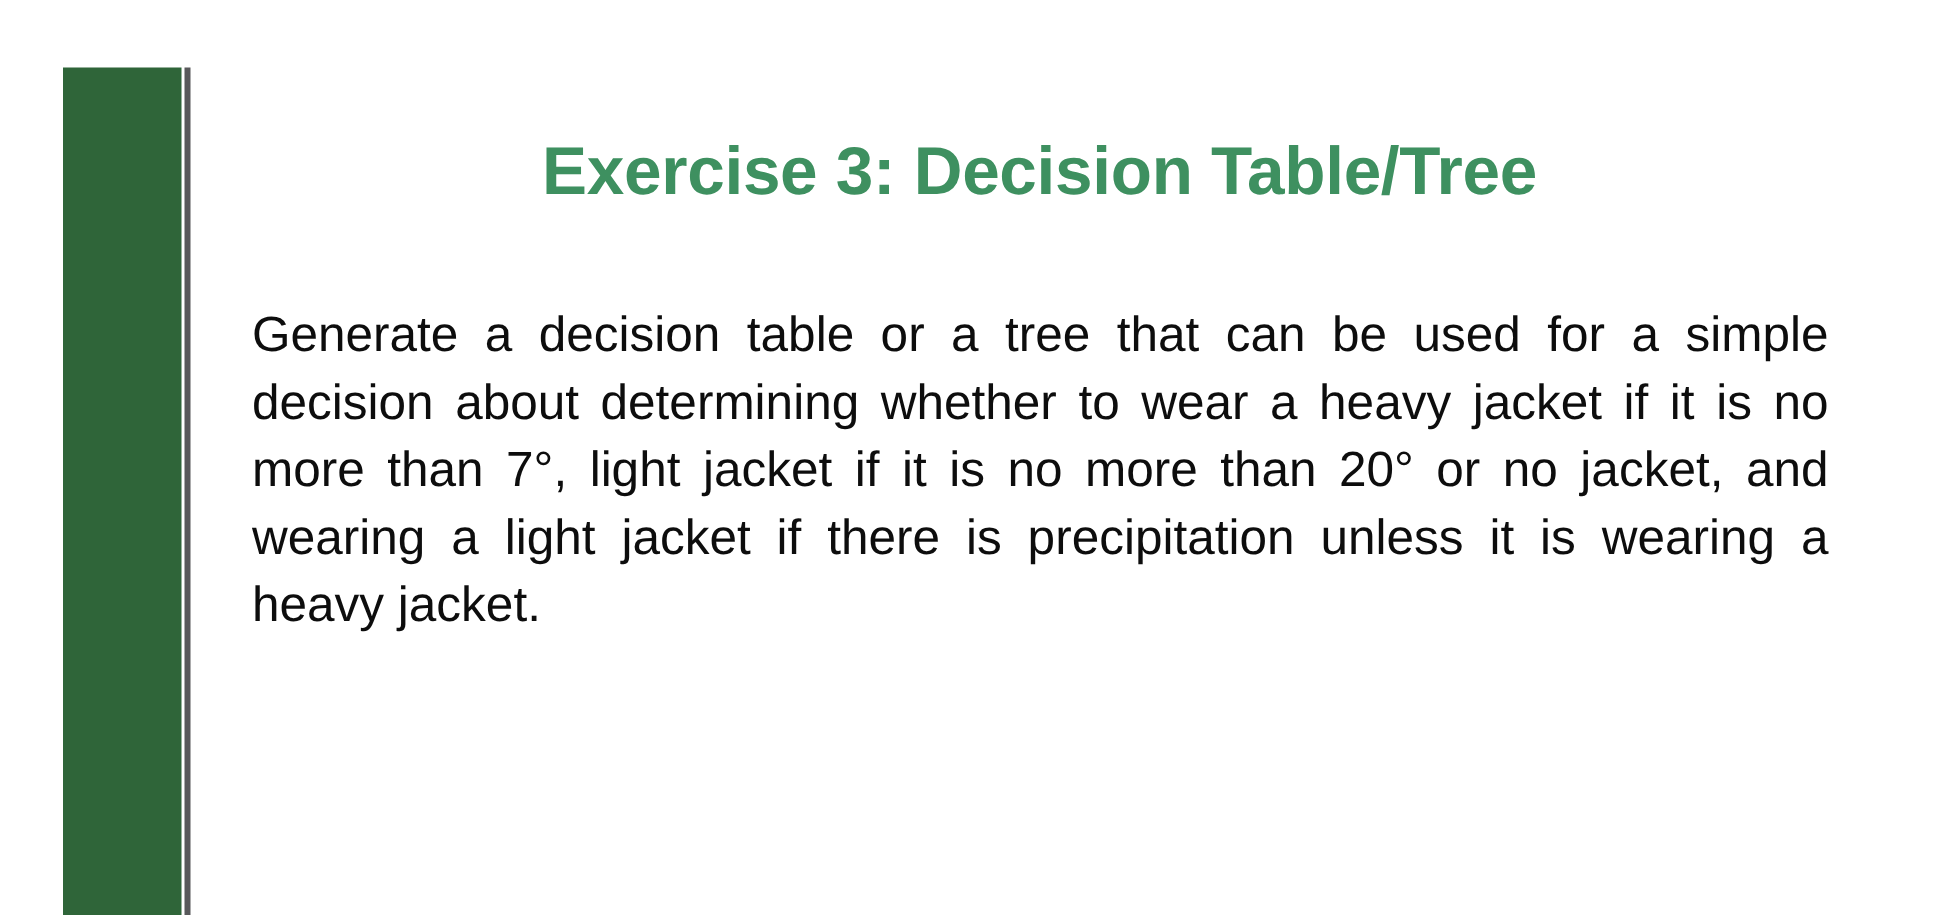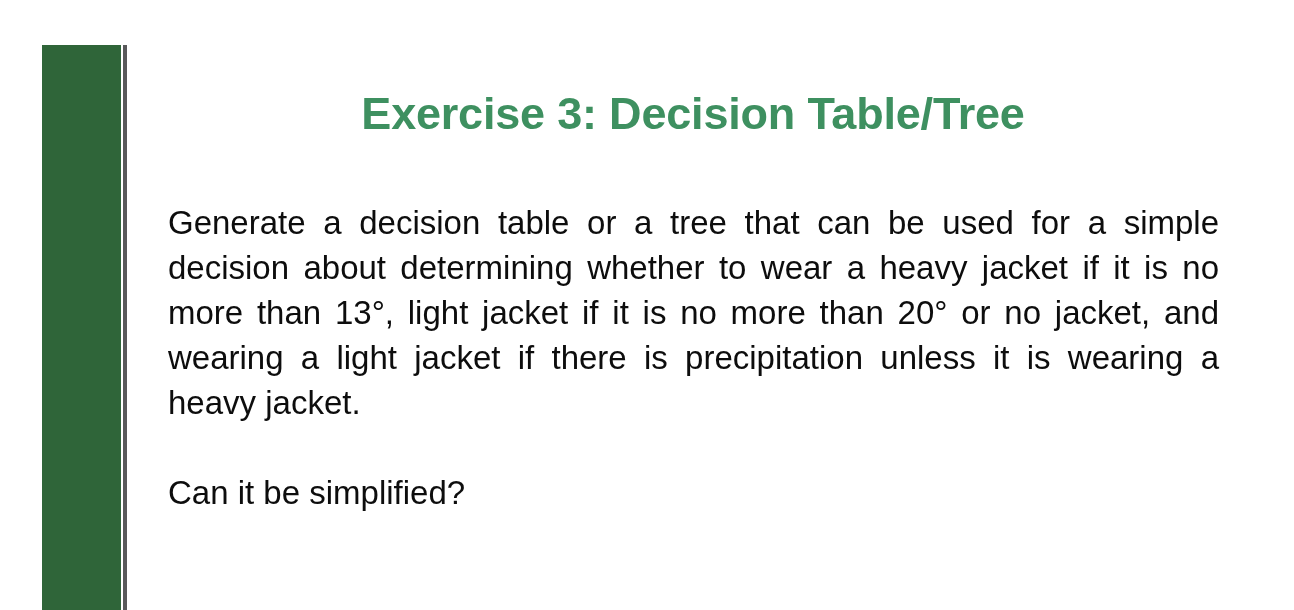--- a/index.html
+++ b/index.html
@@ -92,18 +92,17 @@
 
 <div id="slide">
 
   <div class="accent-bar"></div>
 
   <div class="accent-rule"></div>
 
   <div class="slide-title">Exercise 3: Decision Table/Tree</div>
 
   <div class="body-block">
-    <p class="body-paragraph">Generate a decision table or a tree that can be used for a simple decision about determining whether to wear a heavy jacket if it is no more than 13°, light jacket if it is no more than 20° or no jacket, and wearing a light jacket if there is precipitation unless it is wearing a heavy jacket.</p>
+    <p class="body-paragraph">Generate a decision table or a tree that can be used for a simple decision about determining whether to wear a heavy jacket if it is no more than 7°, light jacket if it is no more than 20° or no jacket, and wearing a light jacket if there is precipitation unless it is wearing a heavy jacket.</p>
     <div class="spacer-line"></div>
-    <p class="body-paragraph question">Can it be simplified?</p>
   </div>
 
 </div>
 
 </body></html>

